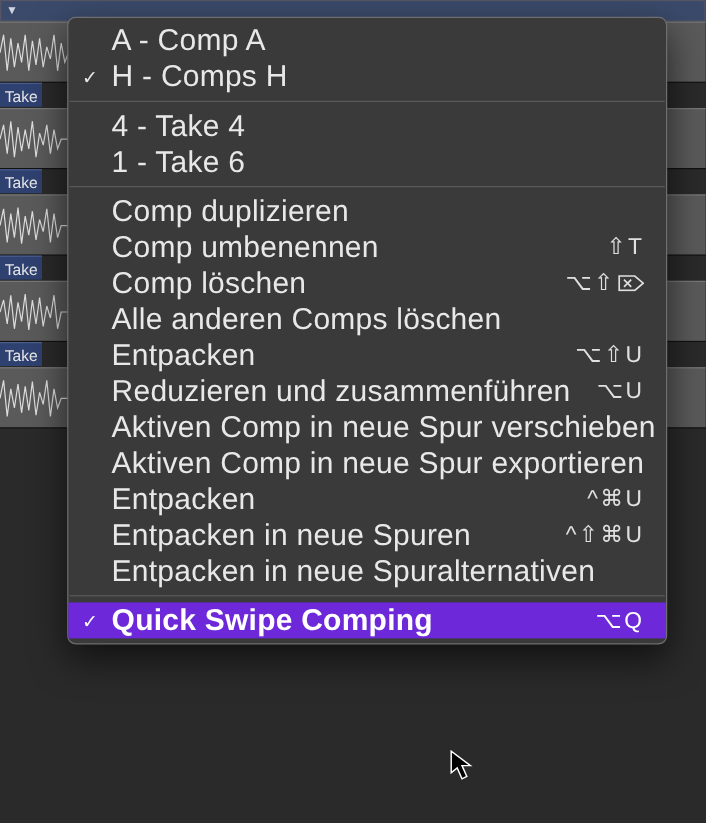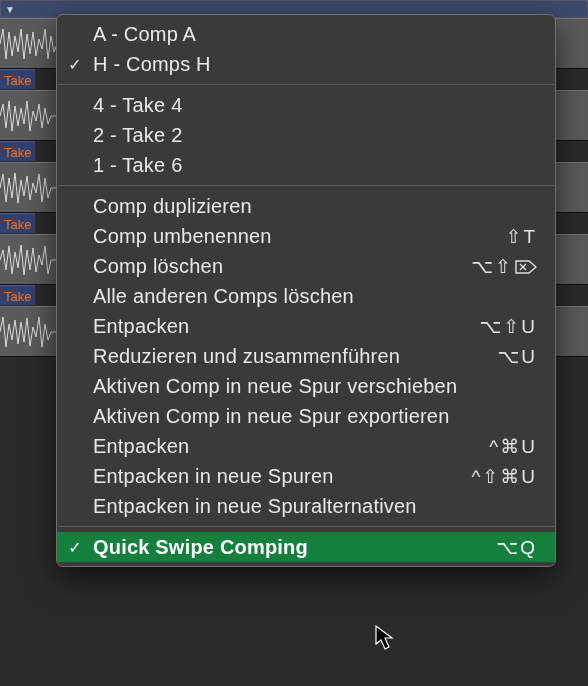--- a/index.html
+++ b/index.html
@@ -30,21 +30,21 @@
       width: 14px; height: 14px;
       display: inline-flex;
       align-items: center;
       justify-content: center;
       margin-left: 2px;
       color: #cfd5e0;
       font-size: 10px;
     }
     .track-label-pill {
       background: #2f4170;
-      color: #f97316;
+      color: #e5e5e5;
       font-size: 13px;
       padding: 1px 4px;
       display: inline-block;
       border-top: 1px solid #4b5e8c;
     }
     .take-block {
       border-bottom: 1px solid #111;
     }
     .take-block .lbl {
       height: 20px;
@@ -88,37 +88,37 @@
       content: '✓';
       font-size: 16px;
     }
     .check-col {
       width: 36px;
       text-align: center;
       flex: 0 0 36px;
     }
     .menu-label {
       flex: 1 1 auto;
-      font-size: 20px;
+      font-size: 25px;
       letter-spacing: 0.2px;
     }
     .menu-shortcut {
       flex: 0 0 auto;
       font-size: 19px;
       color: #e0e0e0;
       margin-left: 20px;
       letter-spacing: 2px;
     }
     .menu-sep {
       height: 1px;
       background: #5a5a5a;
       margin: 5px 1px;
     }
     .menu-item.highlight {
-      background: #15803d;
+      background: #6d28d9;
       color: #ffffff;
     }
     .menu-item.highlight .menu-label {
       font-weight: 600;
     }
     .menu-item.highlight .menu-shortcut {
       color: #ffffff;
     }
 
     
@@ -194,24 +194,20 @@
   </div>
 
   <div class="menu-sep"></div>
 
   <div class="menu-item">
     <span class="check-col"></span>
     <span class="menu-label">4 - Take 4</span>
   </div>
   <div class="menu-item">
     <span class="check-col"></span>
-    <span class="menu-label">2 - Take 2</span>
-  </div>
-  <div class="menu-item">
-    <span class="check-col"></span>
     <span class="menu-label">1 - Take 6</span>
   </div>
 
   <div class="menu-sep"></div>
 
   <div class="menu-item">
     <span class="check-col"></span>
     <span class="menu-label">Comp duplizieren</span>
     <span class="menu-shortcut"></span>
   </div>

